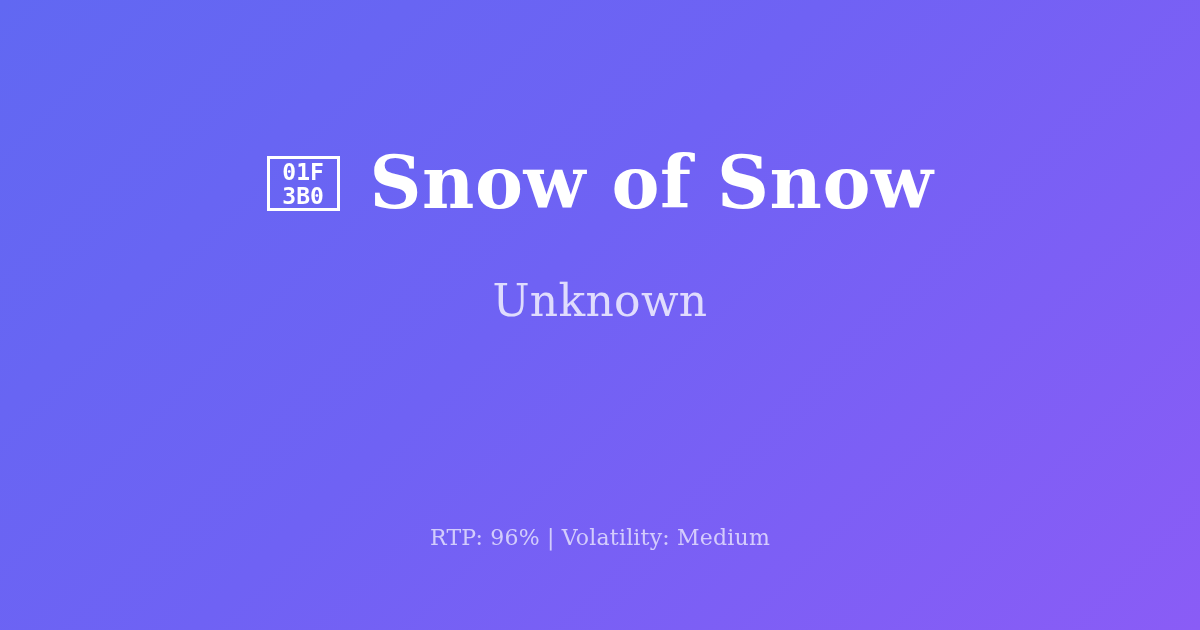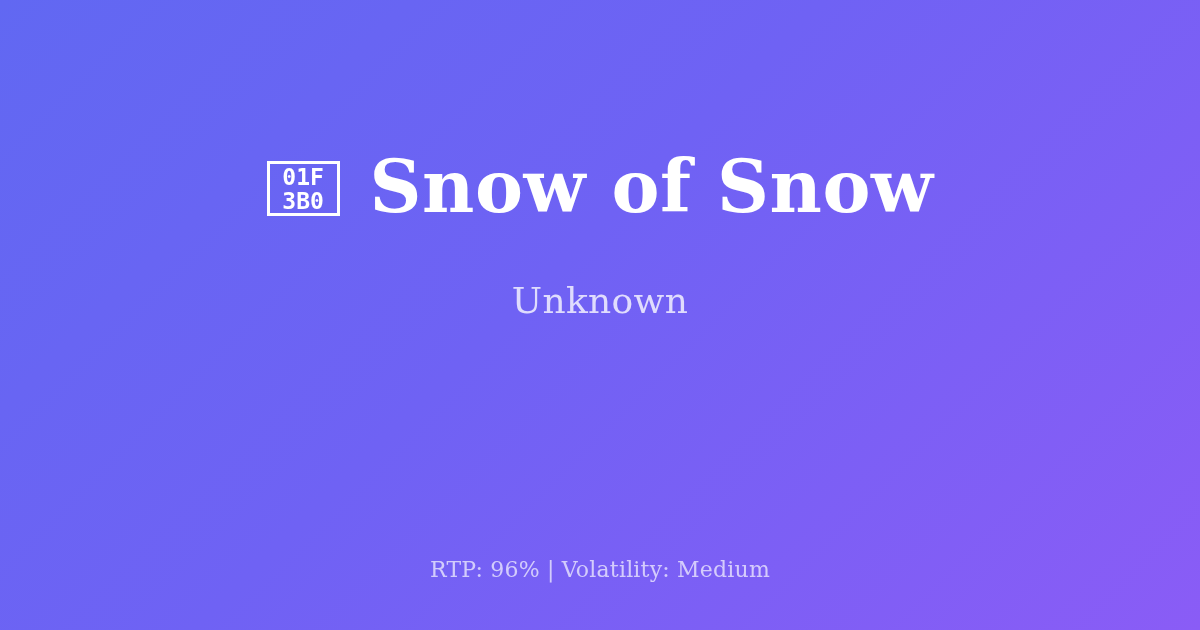--- a/index.html
+++ b/index.html
@@ -84,21 +84,21 @@
     font-weight: 700;
     line-height: 1.05;
     color: #ffffff;
     letter-spacing: 0.5px;
   }
 
   .game-subtitle {
     margin: 0;
     margin-top: 56px;
     font-family: "DejaVu Serif", "Liberation Serif", serif;
-    font-size: 36px;
+    font-size: 44px;
     font-weight: 400;
     line-height: 1.1;
     color: rgba(255, 255, 255, 0.78);
     letter-spacing: 0.3px;
   }
 
   
   .meta-footer {
     position: absolute;
     left: 0;
@@ -108,21 +108,20 @@
   }
 
   .meta-text {
     display: inline-block;
     font-family: "DejaVu Serif", "Liberation Serif", serif;
     font-size: 22px;
     font-weight: 400;
     line-height: 1.2;
     color: rgba(255, 255, 255, 0.68);
     letter-spacing: 0.2px;
-    margin-top: 32px;
   }
 </style>
 </head>
 <body>
 
 <div class="og-card">
 
   <div class="hero">
 
     <div class="title-row">

